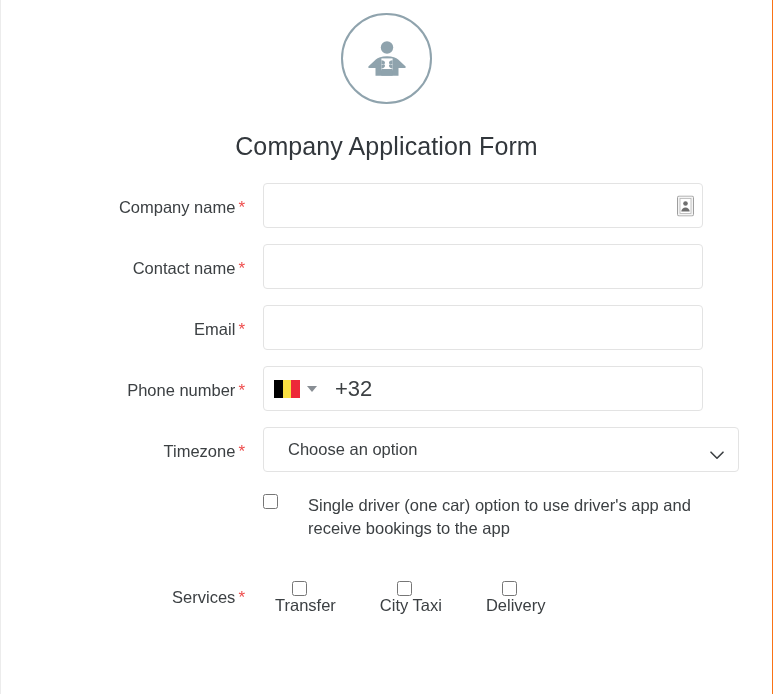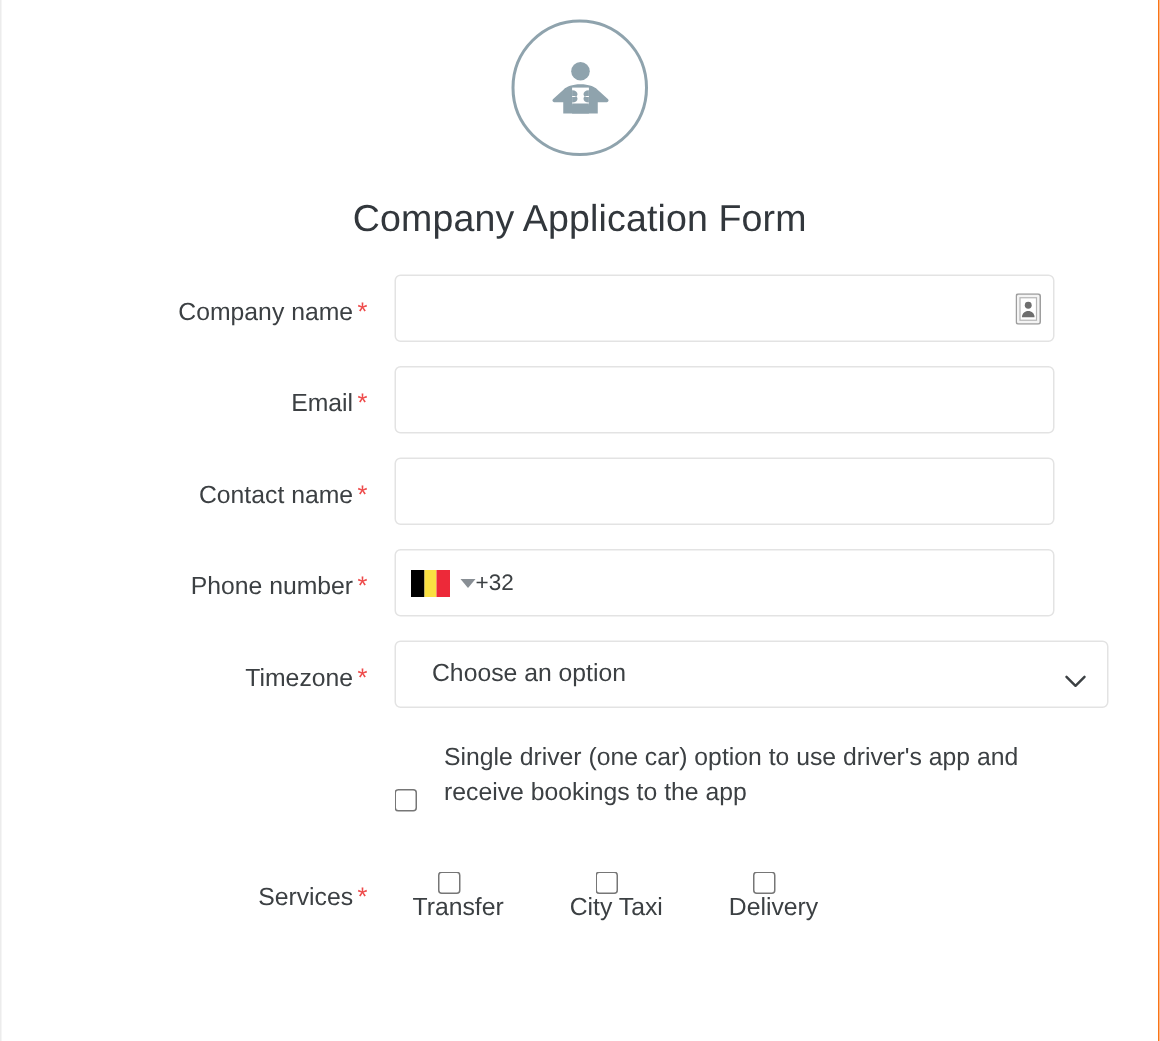--- a/index.html
+++ b/index.html
@@ -135,21 +135,22 @@
   .flag span { display:block; width:33.34%; height:100%; float:left; }
   .caret-down {
     width: 0; height: 0;
     border-left: 5px solid transparent;
     border-right: 5px solid transparent;
     border-top: 6px solid #888e94;
     margin-left: 7px;
     flex: 0 0 auto;
   }
   .dial-code {
-    font-size: 15px;
+    margin-left: 18px;
+    font-size: 22px;
     color: #3c4043;
   }
 
   
   .select-field {
     width: 476px;
     height: 45px;
     box-sizing: border-box;
     border: 1px solid #e3e3e3;
     border-radius: 4px;
@@ -170,22 +171,22 @@
 
   
   .checkbox-row {
     display: flex;
     align-items: flex-start;
     margin-top: 22px;
   }
   .checkbox-row .label-col { padding-top: 0; }
   .cb-inline {
     display: flex;
-    align-items: flex-end;
-    gap: 0;
+    align-items: flex-start;
+    gap: 12px;
   }
   input[type="checkbox"] {
     width: 15px;
     height: 15px;
     margin: 0;
     flex: 0 0 auto;
     accent-color: #4a5560;
   }
   .cb-text {
     margin-left: 18px;
@@ -256,28 +257,28 @@
               <rect x="3" y="3" width="11" height="15" fill="#ffffff" stroke="#b5b5b5" stroke-width=".8"></rect>
               <circle cx="8.5" cy="8" r="2.3" fill="#6e6e6e"></circle>
               <path d="M4.3 16c0-2.4 1.9-4.1 4.2-4.1s4.2 1.7 4.2 4.1z" fill="#6e6e6e"></path>
             </svg>
           </span>
         </div>
       </div>
     </div>
 
     <div class="row">
+      <div class="label-col"><span>Contact name</span><span class="req">*</span></div>
+      <div class="field-col">
+        <input class="text-input" type="text" placeholder="" style="">
+      </div>
+    </div>
+
+    <div class="row">
       <div class="label-col"><span>Email</span><span class="req">*</span></div>
-      <div class="field-col">
-        <input class="text-input" type="text" placeholder="" style="">
-      </div>
-    </div>
-
-    <div class="row">
-      <div class="label-col"><span>Contact name</span><span class="req">*</span></div>
       <div class="field-col">
         <input class="text-input" type="text" placeholder="" style="">
       </div>
     </div>
 
     <div class="row">
       <div class="label-col"><span>Phone number</span><span class="req">*</span></div>
       <div class="field-col">
         <div class="phone-field">
           <span class="flag">

